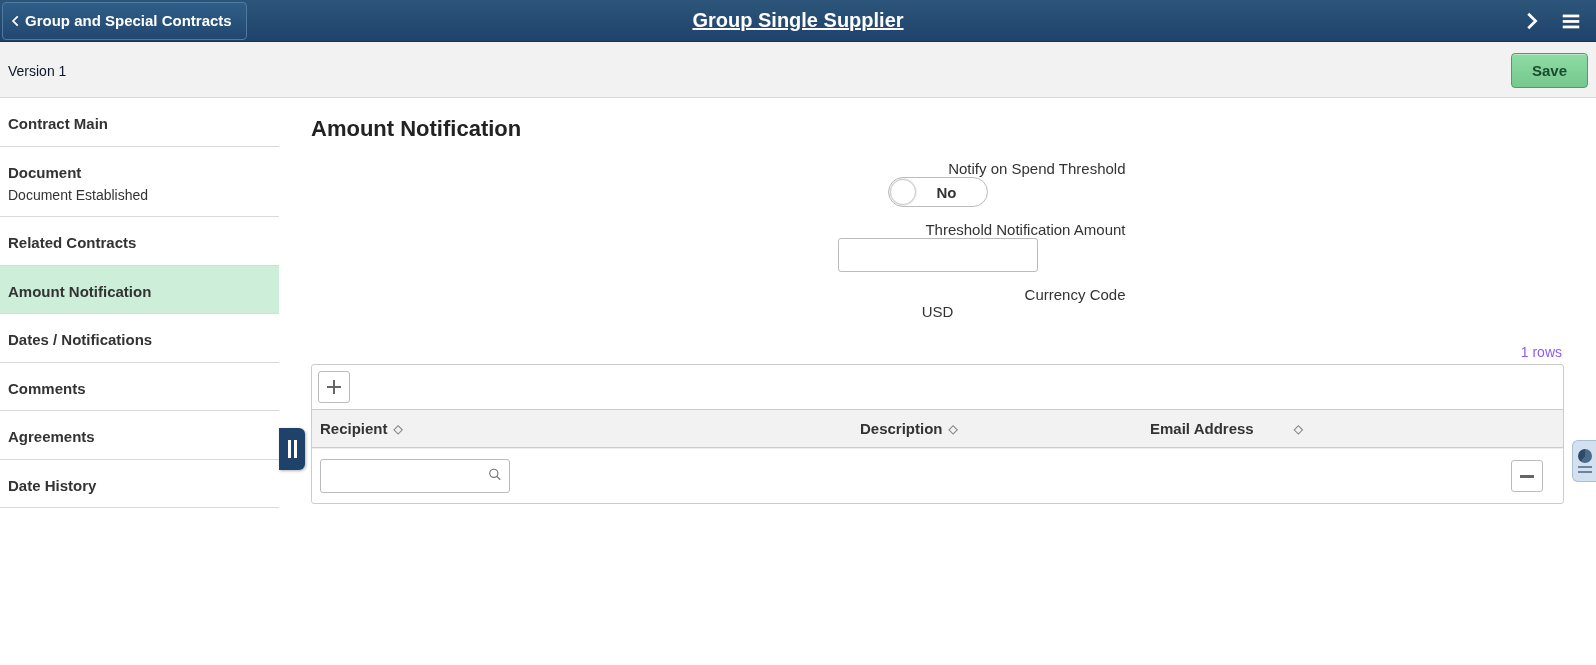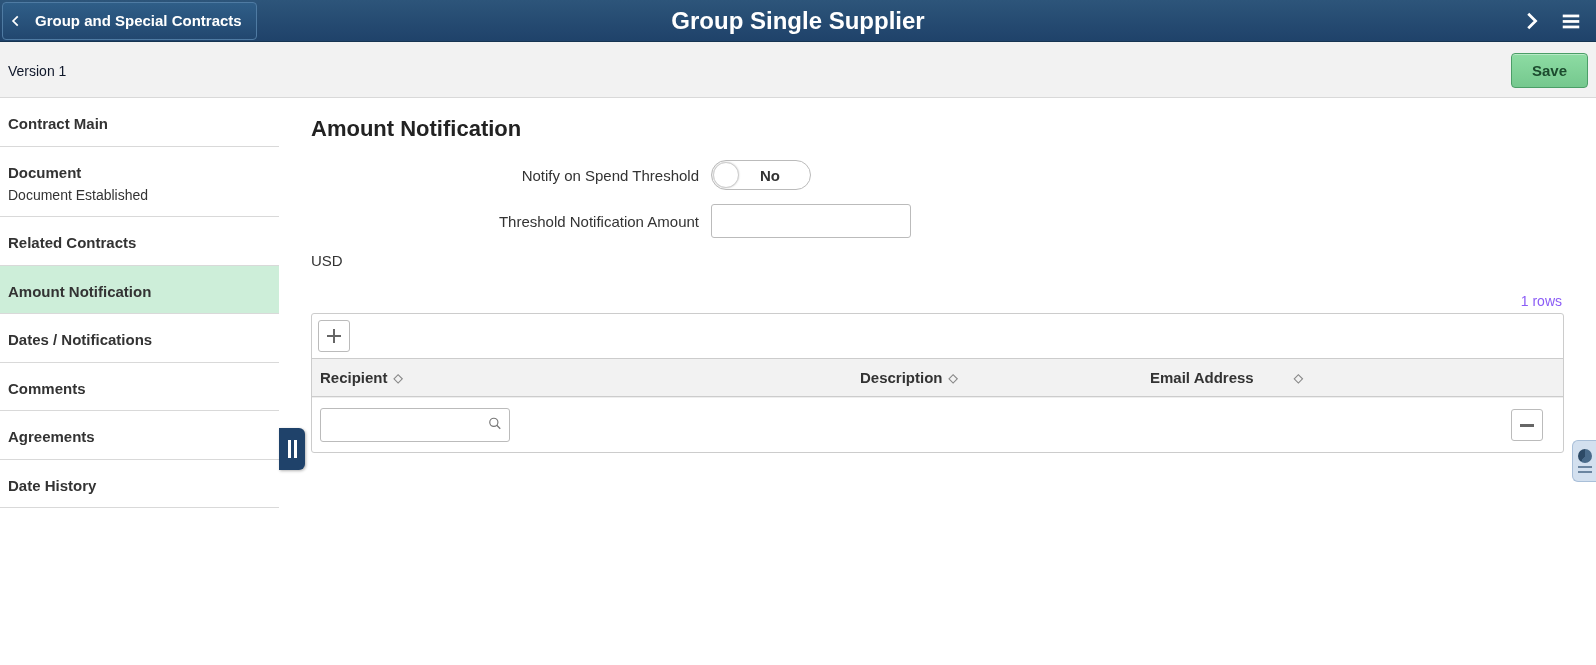--- a/index.html
+++ b/index.html
@@ -24,30 +24,31 @@
     align-items: center;
     height: 38px;
     margin-left: 2px;
     padding: 0 14px 0 6px;
     background: linear-gradient(#2f5e88, #22476f);
     border: 1px solid #4f7ba3;
     border-radius: 4px;
     font-size: 15px;
     font-weight: bold;
     cursor: pointer;
-    gap: 12px;
+    gap: 2px;
   }
   .back-crumb svg { width:14px; height:14px; }
   .top-title {
     position: absolute;
     left: 50%;
     transform: translateX(-50%);
-    font-size: 24px;
+    font-size: 20px;
     font-weight: bold;
     color: #fff;
+    text-decoration: underline;
   }
   .top-actions {
     margin-left: auto;
     display: flex;
     align-items: center;
     gap: 18px;
     padding-right: 14px;
   }
   .top-actions svg { width:22px; height:22px; cursor:pointer; }
 
@@ -132,20 +133,21 @@
   .page-title {
     font-size: 22px;
     font-weight: bold;
     color: #222;
     margin-bottom: 18px;
   }
   .form-row {
     display: flex;
     align-items: center;
     margin-bottom: 14px;
+    flex-direction: column;
   }
   .form-label {
     width: 400px;
     text-align: right;
     padding-right: 12px;
     font-size: 15px;
     color: #333;
   }
   .toggle {
     position: relative;
@@ -353,20 +355,21 @@
         <div class="toggle-text">No</div>
       </div>
     </div>
 
     <div class="form-row">
       <div class="form-label">Threshold Notification Amount</div>
       <input type="text" class="text-input" value="" style="">
     </div>
 
     <div class="form-row">
+      <div class="form-label">Currency Code</div>
       <div class="currency-value">USD</div>
     </div>
 
     <div class="rows-count">1 rows</div>
 
     <div class="grid-container">
       <div class="grid-toolbar">
         <div class="add-btn">
           <svg width="14" height="14" viewBox="0 0 14 14">
               <rect x="6" y="0" width="2" height="14" fill="#666"></rect>

